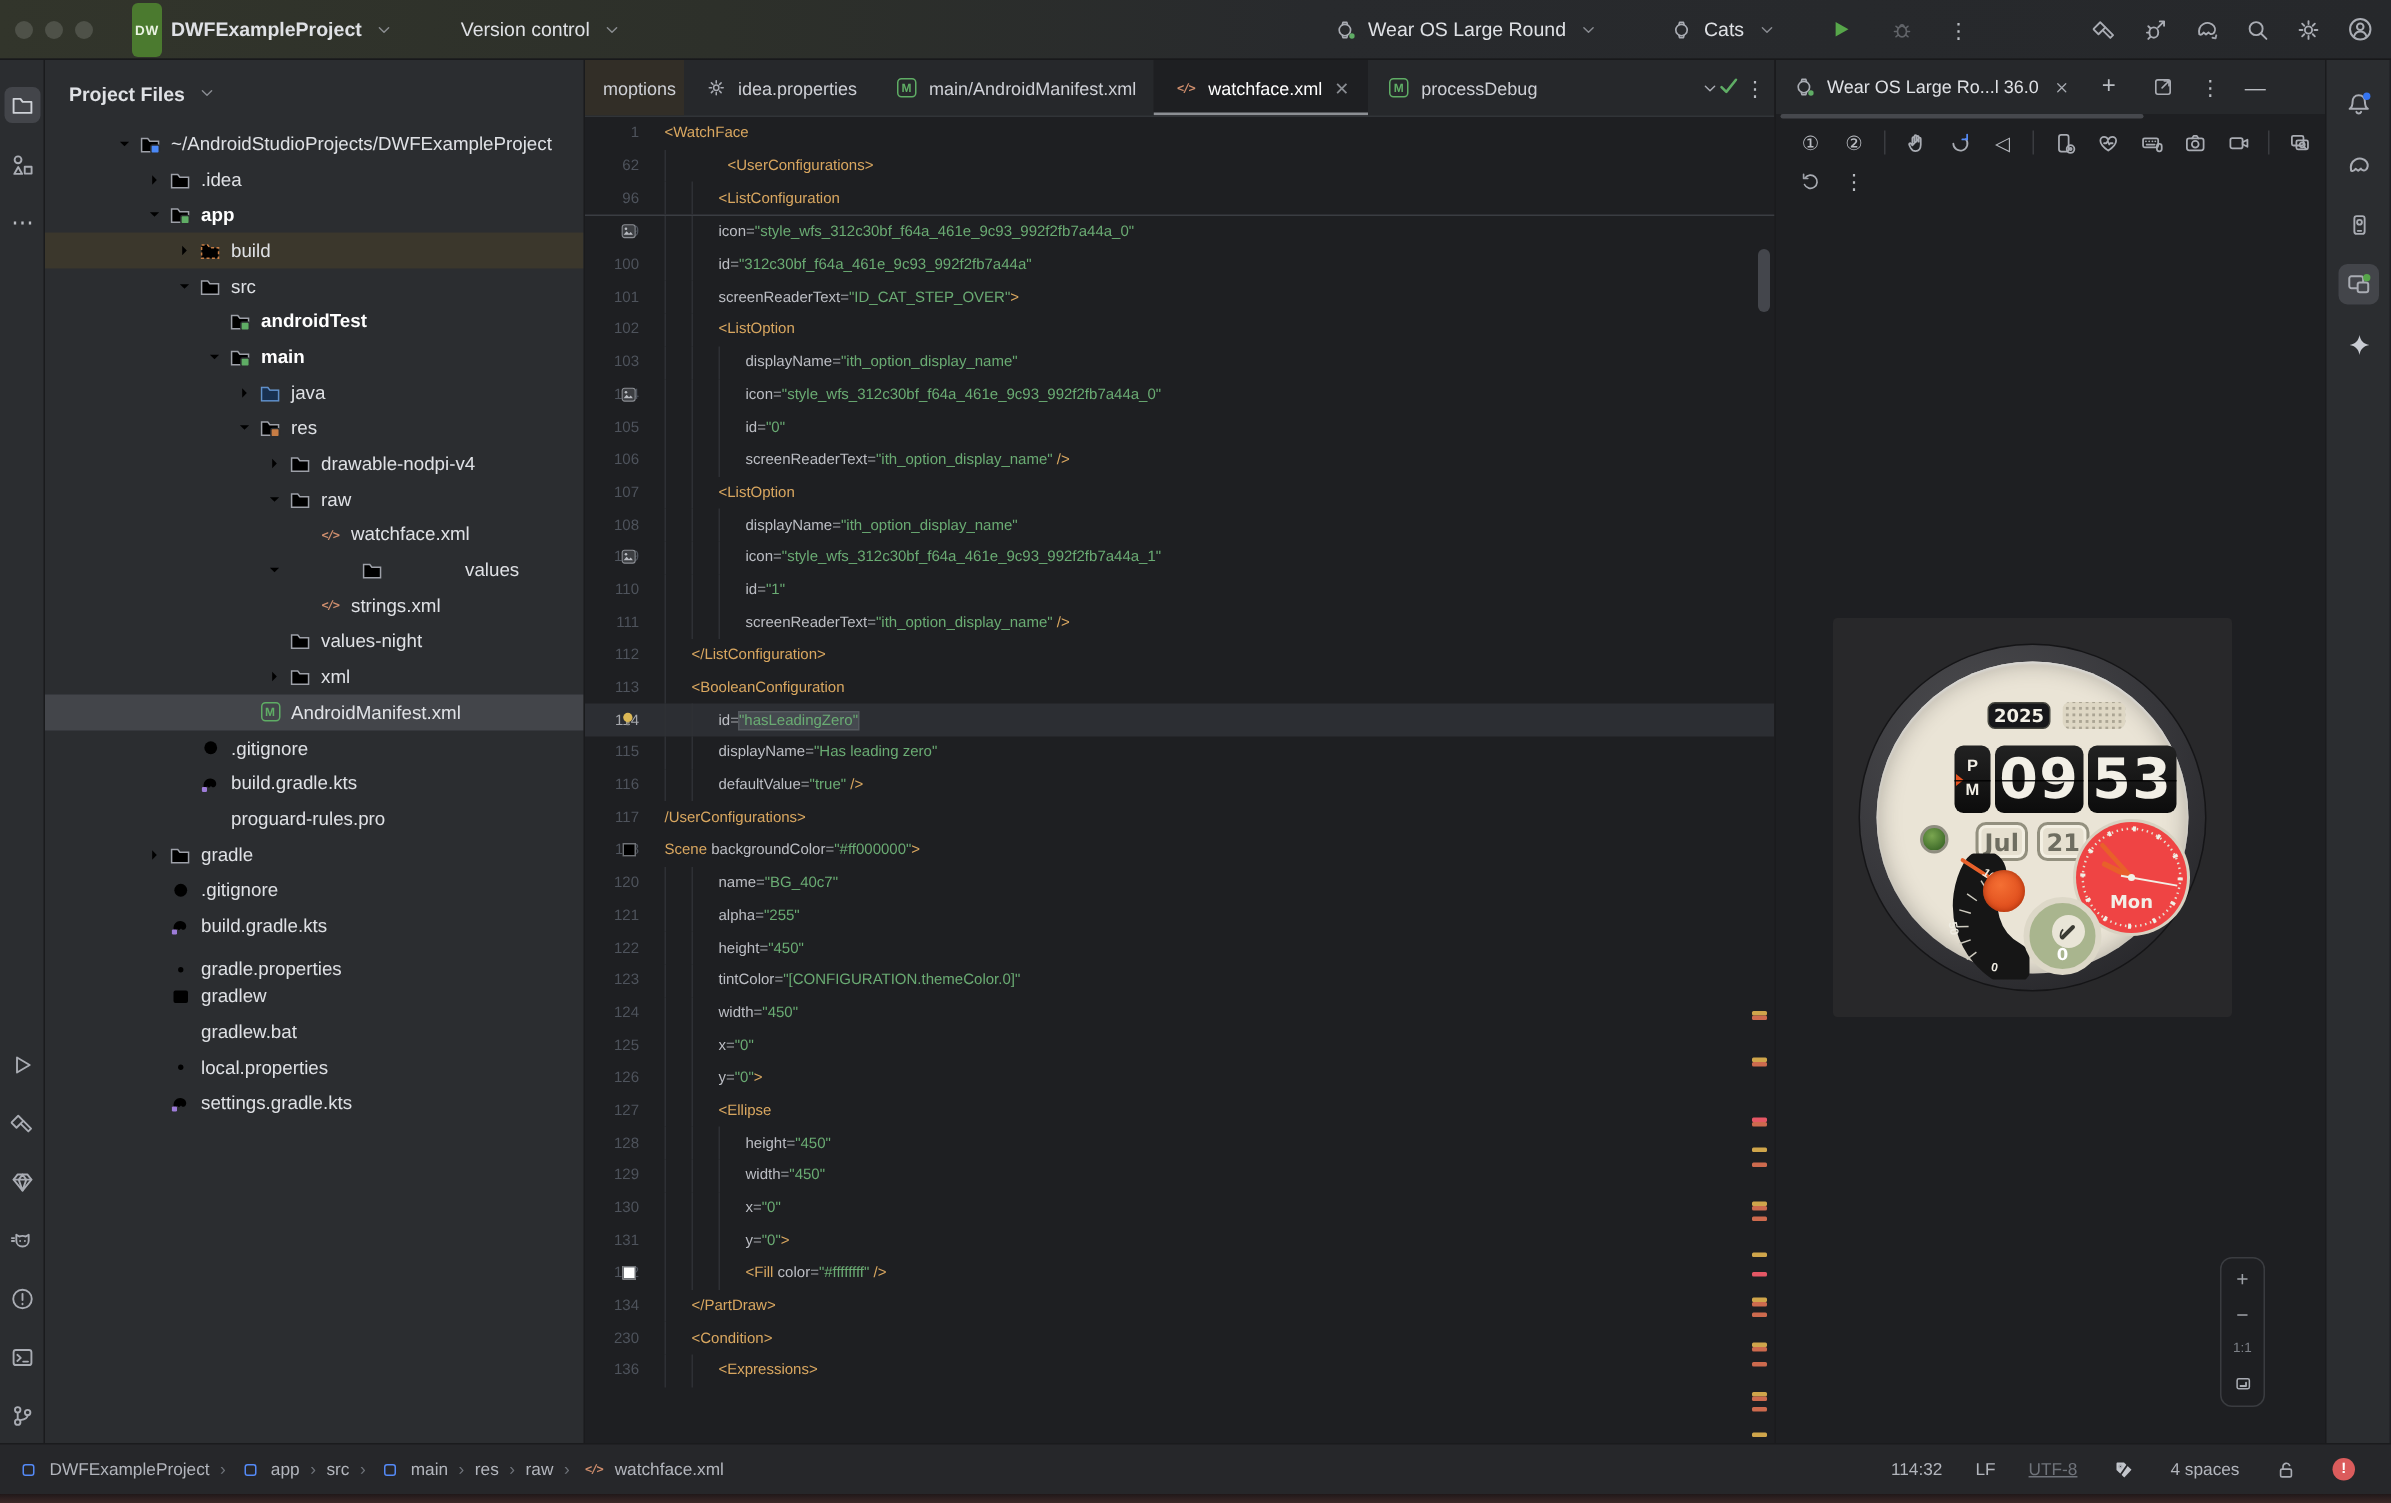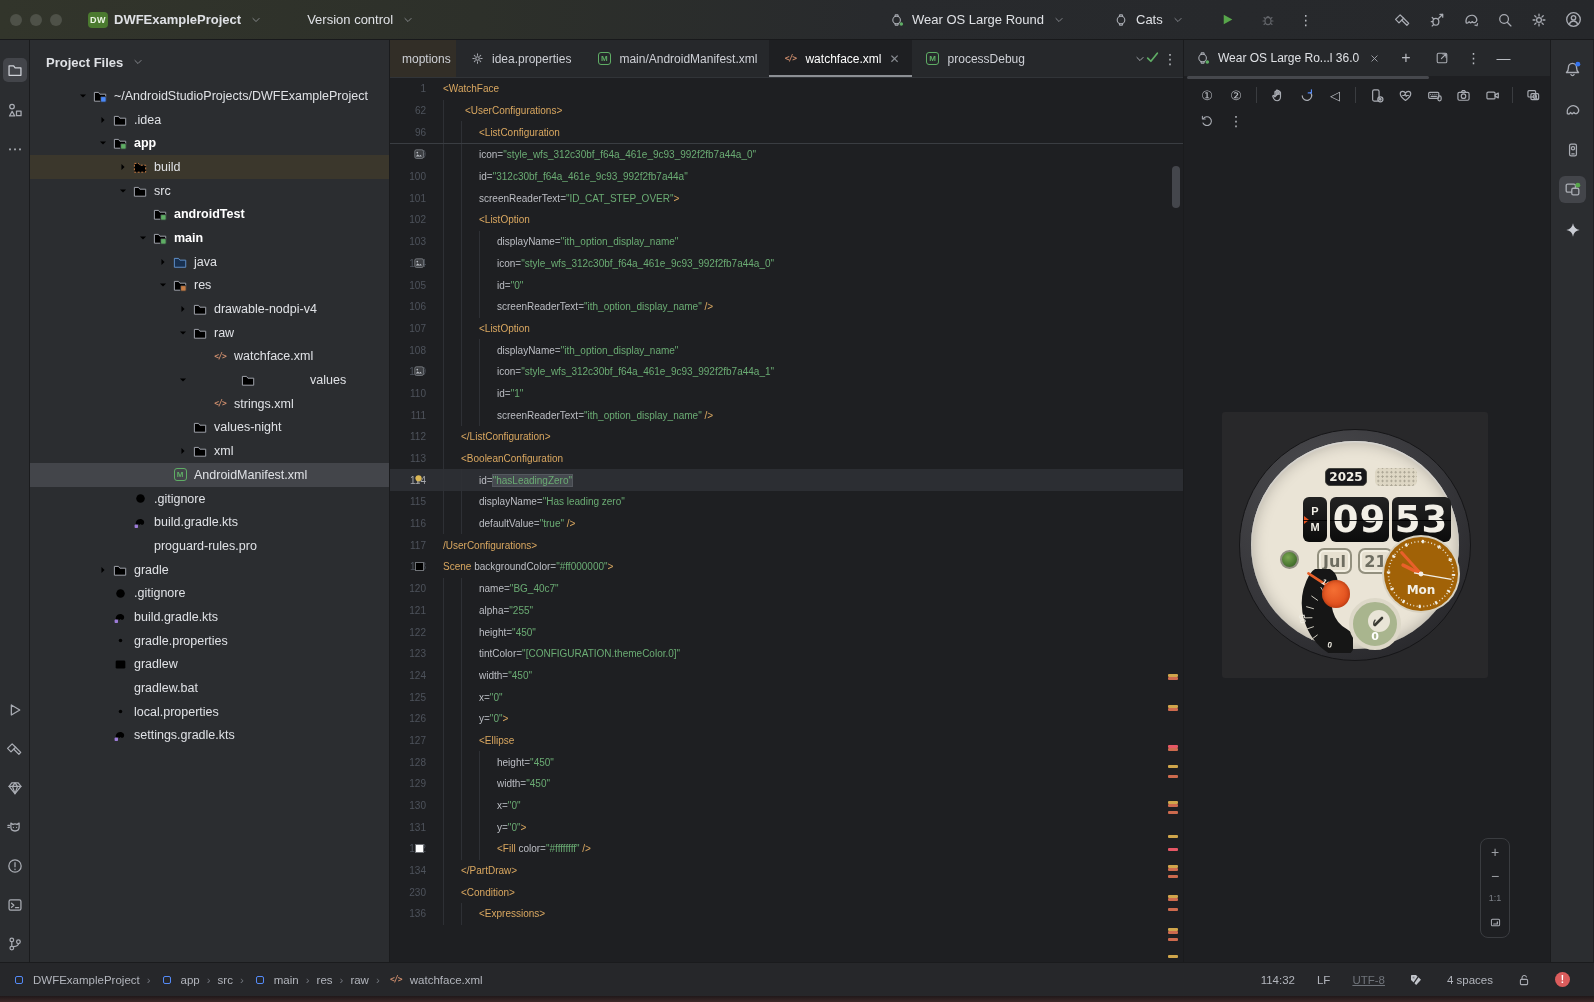--- a/index.html
+++ b/index.html
@@ -6,21 +6,21 @@
   *{box-sizing:border-box;font-family:"Liberation Sans",sans-serif;}
   #app{position:relative;width:1594px;height:1002px;background:#1e1f22;overflow:hidden;color:#dfe1e5;}
 
   
   #titlebar{position:relative;height:40px;display:flex;align-items:center;
     background:linear-gradient(90deg,#32352b 0%,#2d302a 30%,#282a2d 55%,#26282b 100%);
     border-bottom:1px solid #18191b;font-size:13px;}
   .traffic{display:flex;gap:8px;margin:0 18px 0 10px;}
   .tl{width:12px;height:12px;border-radius:50%;background:#4e5148;}
   .tb-widget{display:flex;align-items:center;gap:6px;padding:4px 8px;border-radius:6px;color:#dfe1e5;cursor:default;}
-  .dw-badge{width:20px;height:16px;border-radius:4px;background:#4b7a2f;color:#eaf3e2;font-size:9px;font-weight:bold;
+  .dw-badge{width:20px;height:36px;border-radius:4px;background:#4b7a2f;color:#eaf3e2;font-size:9px;font-weight:bold;
     display:flex;align-items:center;justify-content:center;letter-spacing:.5px;}
   .tb-title{font-weight:bold;}
   .chev{opacity:.75;}
   #tb-center{position:absolute;left:880px;display:flex;align-items:center;gap:10px;}
   #tb-right{position:absolute;right:12px;display:flex;align-items:center;gap:16px;}
   .ic{display:inline-flex;align-items:center;justify-content:center;width:18px;height:18px;}
   .ic svg{stroke:#a9acb3;fill:none;stroke-width:1.1;stroke-linecap:round;stroke-linejoin:round;}
   .glyph{color:#b9bcc2;font-size:14px;line-height:1;}
 
   
@@ -105,21 +105,21 @@
   .fdigit{width:59px;font-size:37px;letter-spacing:1px;}
   #cdot{position:absolute;left:29px;top:109px;width:19px;height:19px;border-radius:50%;
     background:radial-gradient(circle at 40% 35%,#7aa650,#3f6b2a 75%);border:2px solid #8f8d80;}
   .chip{position:absolute;top:107px;width:35px;height:26px;border:2px solid #93907f;border-radius:7px;background:#e6e0d0;
     box-shadow:inset 0 0 0 2px #f3efe2;color:#6e6d60;font-weight:bold;font-size:16px;
     display:flex;align-items:center;justify-content:center;font-family:"DejaVu Sans",sans-serif;}
   #chip-month{left:66px;} #chip-day{left:107px;}
   #gauge{position:absolute;left:24px;top:128px;}
   #orange-dot{position:absolute;left:71px;top:139px;width:28px;height:28px;border-radius:50%;
     background:radial-gradient(circle at 42% 36%,#f46f33,#df4d1c 70%);box-shadow:inset 0 0 4px rgba(120,30,0,.6);}
-  #aclock{position:absolute;left:133px;top:96px;width:74px;height:74px;border-radius:50%;background:#a16207;
+  #aclock{position:absolute;left:133px;top:107px;width:74px;height:74px;border-radius:50%;background:#ef4444;
     box-shadow:0 0 0 2px #d8d2c2;}
   #aclock .mon{position:absolute;left:0;right:0;top:46px;text-align:center;color:#f2efe6;font-weight:bold;font-size:12px;font-family:"DejaVu Sans",sans-serif;}
   #mini{position:absolute;left:98px;top:157px;width:52px;height:52px;border-radius:50%;background:#a9b58e;
     border:4px solid #ddd8c8;}
   #mini .needle-disc{position:absolute;left:15px;top:8px;width:22px;height:22px;border-radius:50%;background:#e9e5d7;
     display:flex;align-items:center;justify-content:center;}
   #mini .steps{position:absolute;left:0;right:0;bottom:3px;text-align:center;color:#fff;font-weight:bold;font-size:11px;font-family:"DejaVu Sans",sans-serif;}
 
   
   #right-stripe{width:43px;background:#2b2d30;border-left:1px solid #1a1b1d;position:relative;flex:none;}
@@ -600,21 +600,21 @@
           <div class="tree-row" style="padding-left: 64px;">
             <span class="tr-arrow"></span>
             <span class="tr-icon">
               <svg width="14" height="14" viewBox="0 0 14 14">
                 <path d="M2.8 10c-.5-2.4.4-4.5 2.2-5.5 2-1.1 4.5-.5 5.6 1.1.9 1.4.7 3.1-.4 3.9-.9.6-2 .4-2.5-.5l-1.4 1.1-1.3-1c-.6 1-1.3 1.4-2.2.9z"></path>
                 <rect x="1.6" y="9.6" width="3.4" height="3.4" rx=".8" fill="#9d7cd8" stroke="none"></rect>
               </svg>
             </span>
             <span>build.gradle.kts</span>
           </div>
-          <div class="tree-row" style="padding-left: 64px;">
+          <div class="tree-row" style="padding-left: 64px; align-items: flex-end;">
             <span class="tr-arrow"></span>
             <span class="tr-icon">
               <svg width="13" height="13" viewBox="0 0 14 14">
                 <circle cx="7" cy="7" r="1.9"></circle>
                 <path d="M7 2v1.6M7 10.4V12M2 7h1.6M10.4 7H12M3.5 3.5l1.1 1.1M9.4 9.4l1.1 1.1M10.5 3.5L9.4 4.6M4.6 9.4L3.5 10.5"></path>
               </svg>
             </span>
             <span>gradle.properties</span>
           </div>
           <div class="tree-row" style="padding-left: 64px;">
@@ -699,21 +699,21 @@
               <svg width="12" height="12" viewBox="0 0 14 14">
                 <path d="M3.4 5.2l3.6 3.6 3.6-3.6"></path>
               </svg>
             </span>
           <span class="glyph">⋮</span>
         </div>
       </div>
       <div id="editor-body">
         <div id="sticky">
             <div class="cline"><span class="ln">1</span><span class="cbody" style="margin-left: 53px;"><span class="t-tag">&lt;WatchFace</span></span></div>
-            <div class="cline"><span class="ln">62</span><span class="guide" style="left: 53px;"></span><span class="cbody" style="margin-left: 75px;"><span class="t-tag">&lt;UserConfigurations&gt;</span></span></div>
+            <div class="cline"><span class="ln">62</span><span class="guide" style="left: 53px;"></span><span class="cbody" style="margin-left: 95px;"><span class="t-tag">&lt;UserConfigurations&gt;</span></span></div>
             <div class="cline"><span class="ln">96</span><span class="guide" style="left: 53px;"></span><span class="guide" style="left: 71px;"></span><span class="cbody" style="margin-left: 89px;"><span class="t-tag">&lt;ListConfiguration</span></span></div>
           </div>
         <div id="code">
             <div class="cline"><span class="ln">99</span><span class="guide" style="left: 53px;"></span><span class="guide" style="left: 71px;"></span><span class="gic"><svg width="11" height="11" viewBox="0 0 14 14">
                   <rect x="1" y="1" width="11" height="11" rx="2" fill="#3c3e42" stroke="#8a8d93" stroke-width=".9"></rect>
                   <circle cx="4.2" cy="4.5" r="1.1" fill="#b8bbc1" stroke="none"></circle>
                   <path d="M2.2 9.6l2.6-3 2 2.2 1.5-1.5 1.8 2.3z" fill="#b8bbc1" stroke="none"></path>
                 </svg></span><span class="cbody" style="margin-left: 89px;"><span class="t-attr">icon</span><span class="t-pl">=</span><span class="t-str">"style_wfs_312c30bf_f64a_461e_9c93_992f2fb7a44a_0"</span></span></div>
             <div class="cline"><span class="ln">100</span><span class="guide" style="left: 53px;"></span><span class="guide" style="left: 71px;"></span><span class="cbody" style="margin-left: 89px;"><span class="t-attr">id</span><span class="t-pl">=</span><span class="t-str">"312c30bf_f64a_461e_9c93_992f2fb7a44a"</span></span></div>
             <div class="cline"><span class="ln">101</span><span class="guide" style="left: 53px;"></span><span class="guide" style="left: 71px;"></span><span class="cbody" style="margin-left: 89px;"><span class="t-attr">screenReaderText</span><span class="t-pl">=</span><span class="t-str">"ID_CAT_STEP_OVER"</span><span class="t-tag">&gt;</span></span></div>

